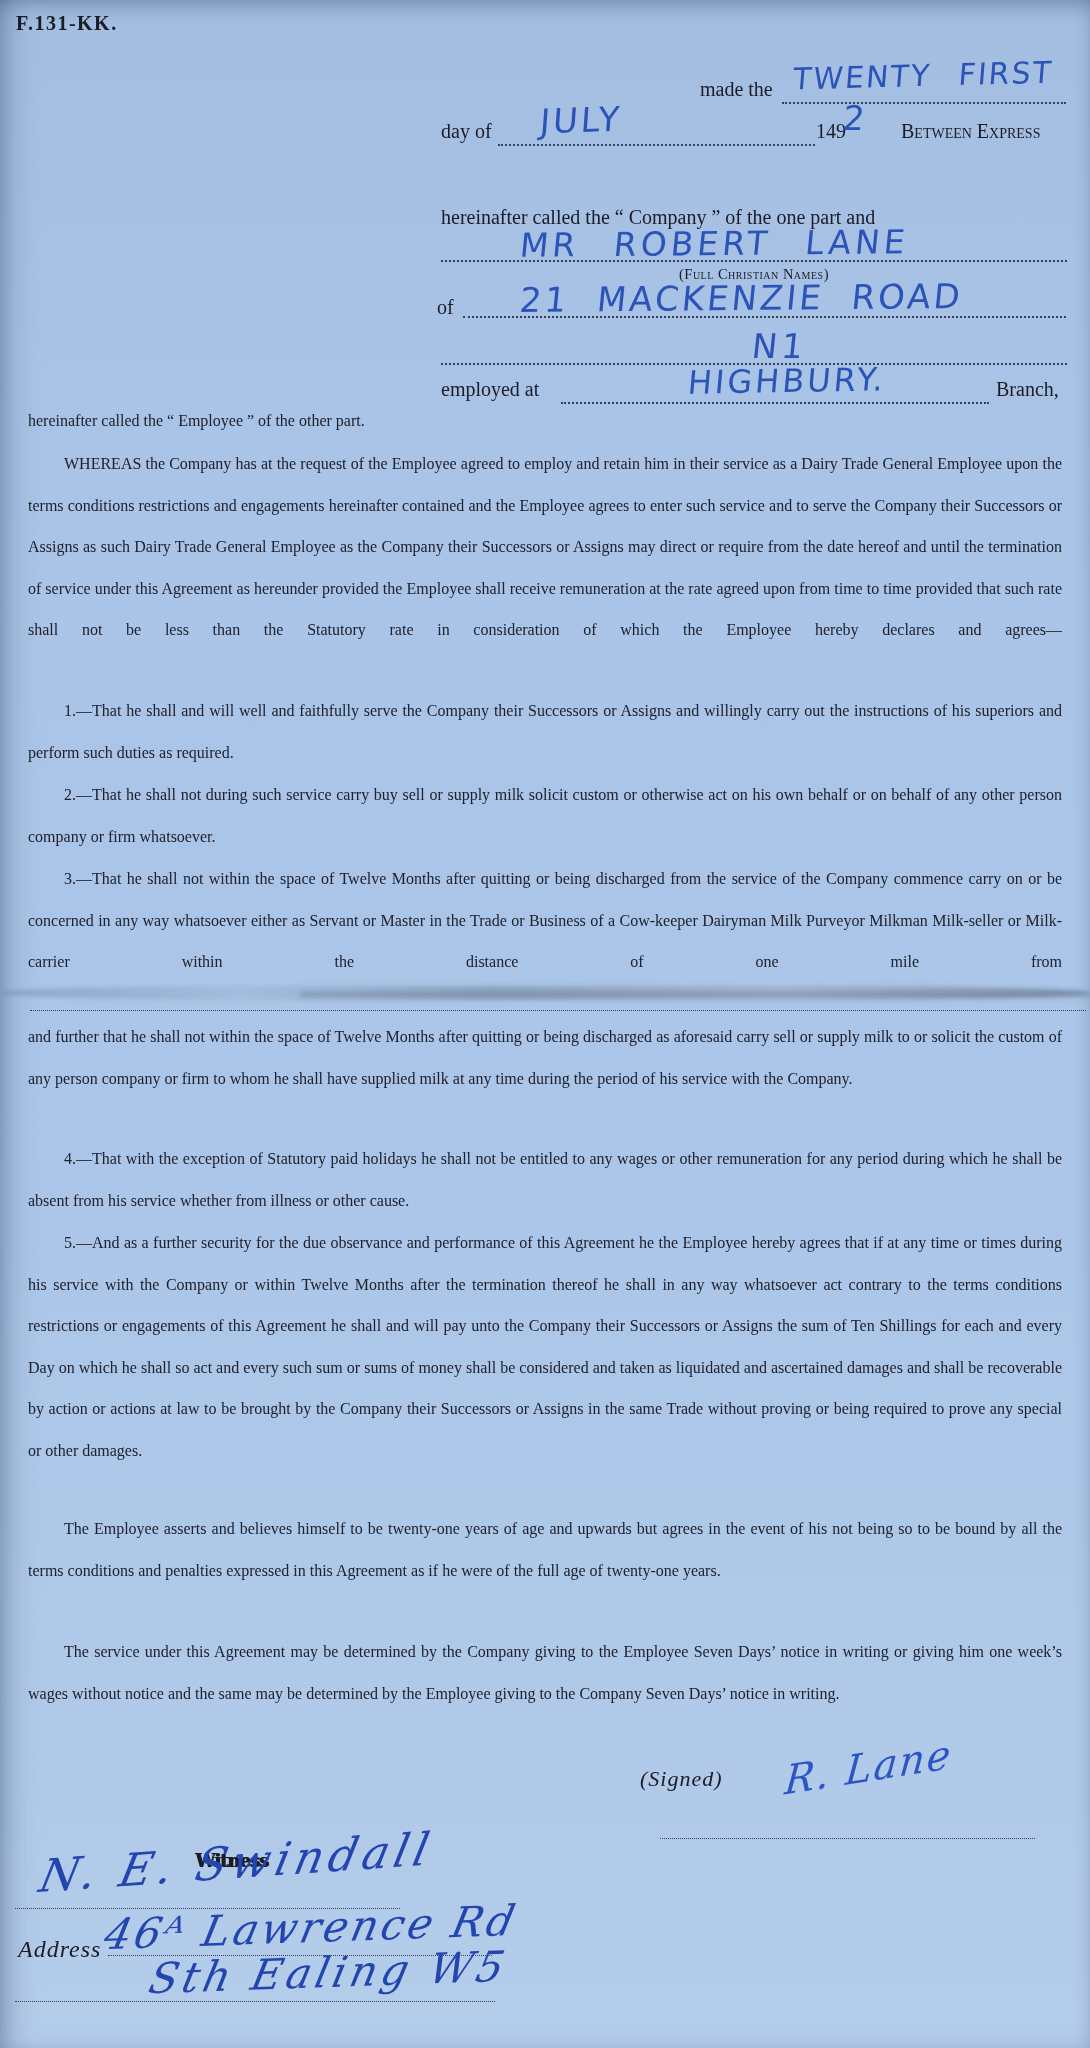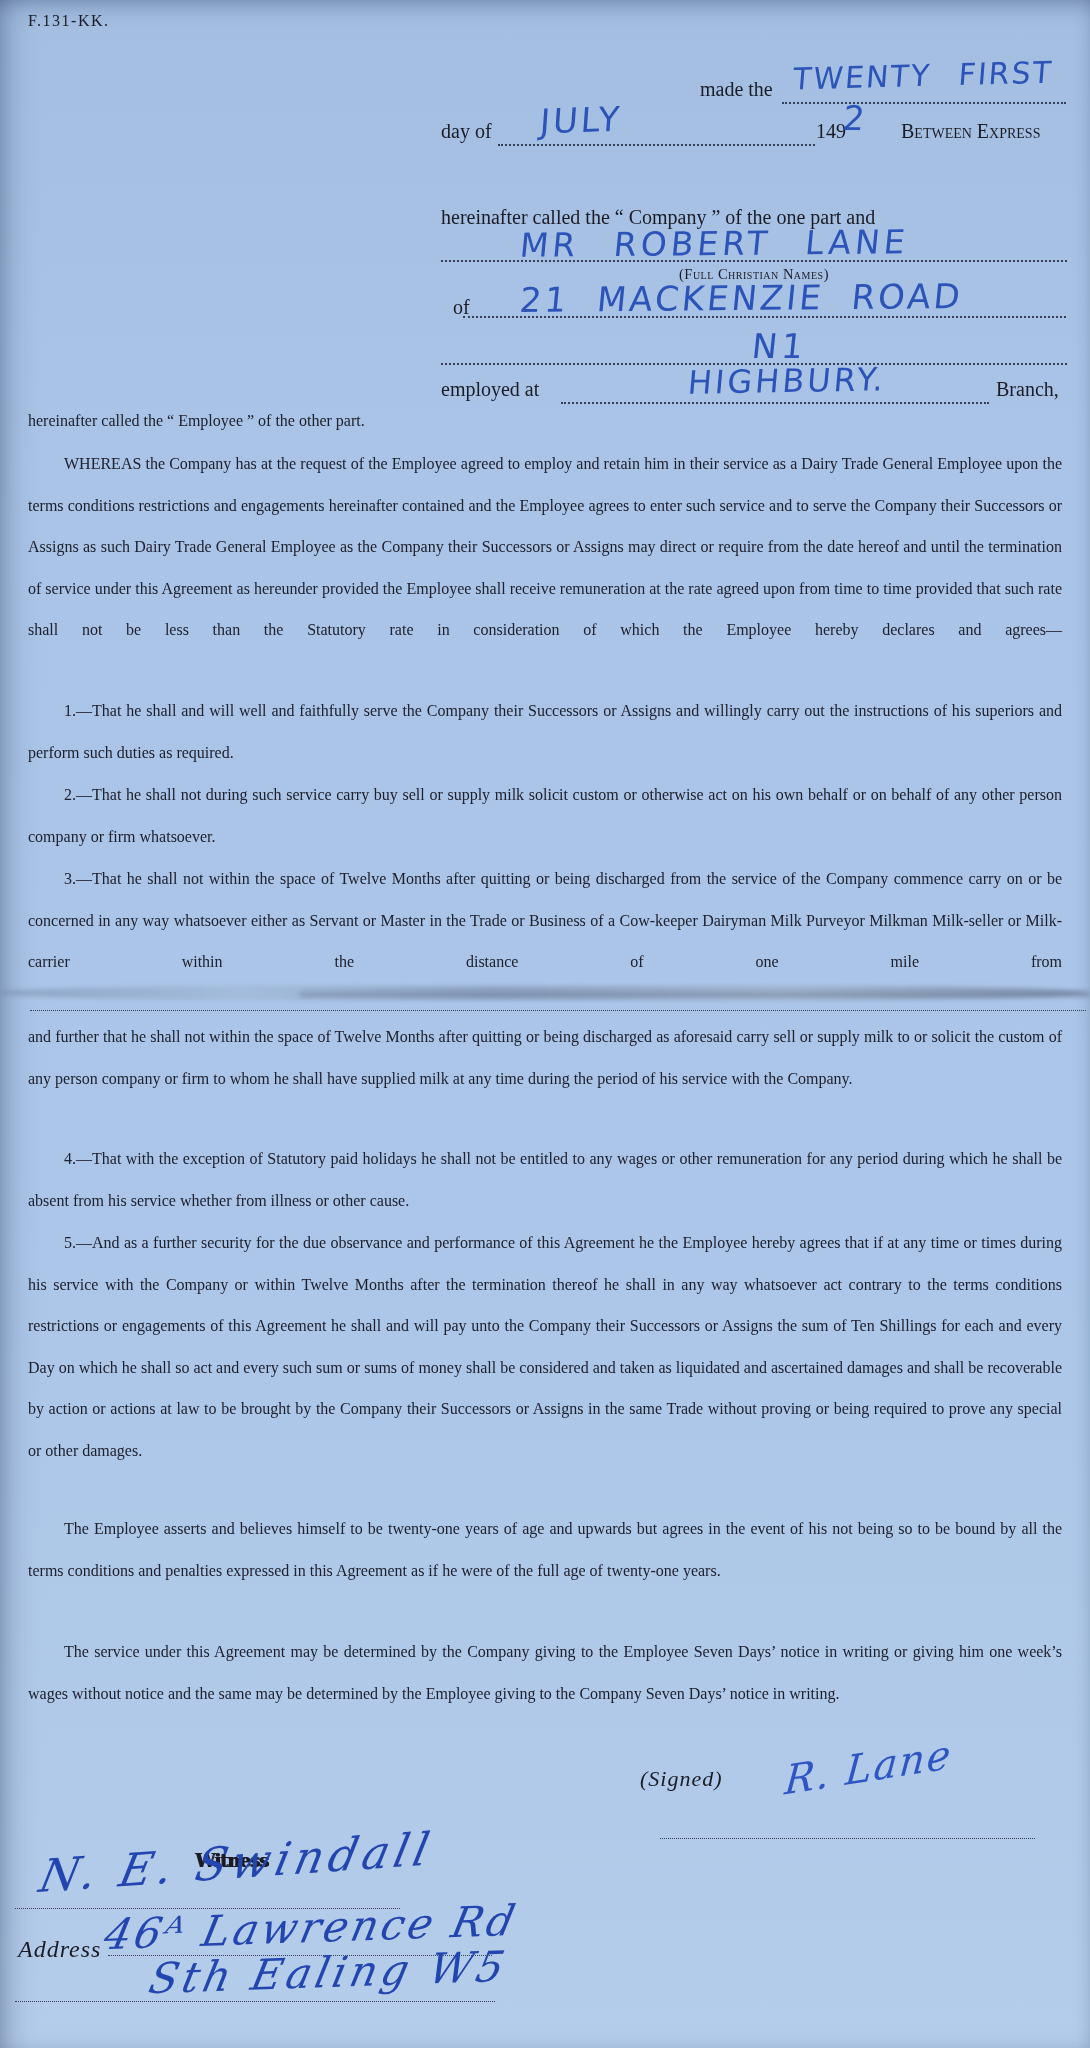--- a/index.html
+++ b/index.html
@@ -12,37 +12,37 @@
   .abs{position:absolute;white-space:nowrap;}
   .sc{font-variant:small-caps;}
   .dotted{position:absolute;height:0;border-bottom:2px dotted rgba(24,26,48,.78);}
   .para{position:absolute;left:28px;width:1034px;font-size:16px;line-height:41.5px;text-align:justify;color:#20212e;}
   .ind{text-indent:36px;}
   .jlast{text-align-last:justify;}
   .bl{font-family:"DejaVu Serif",serif;font-weight:700;letter-spacing:-1px;text-shadow:1.1px 0 0 currentColor;}
   .hw{position:absolute;font-family:"DejaVu Sans",sans-serif;color:#2b53b8;white-space:nowrap;transform:skewX(-6deg);}
   .cursive{position:absolute;font-family:"DejaVu Serif",serif;font-style:italic;color:#2345af;white-space:nowrap;}
   .label{position:absolute;font-size:20px;white-space:nowrap;}
-  #form-ref{left:28px;top:12px;font-size:16px;letter-spacing:1.5px;}
+  #form-ref{left:16px;top:12px;font-size:20px;letter-spacing:1.5px;font-weight:bold;}
   #title{left:441px;top:54px;font-size:46px;word-spacing:-6px;}
   #made-the{left:700px;top:78px;}
   #dot-day{left:782px;top:102px;width:284px;}
   #hw-day{left:793px;top:58px;font-size:30px;letter-spacing:2px;word-spacing:16px;transform:rotate(-1.5deg) skewX(-6deg);}
   #day-of{left:441px;top:120px;}
   #dot-month{left:498px;top:144px;width:317px;}
   #hw-month{left:540px;top:100px;font-size:34px;letter-spacing:3px;transform:rotate(-2deg) skewX(-6deg);}
   #year-printed{left:816px;top:120px;}
   #hw-year{left:843px;top:98px;font-size:34px;}
   #between{left:901px;top:120px;}
   #company-line{left:441px;top:163px;width:626px;font-size:20px;text-align:justify;text-align-last:justify;}
   #company-part{left:441px;top:206px;}
   #dot-name{left:441px;top:260px;width:626px;}
   #hw-name{left:520px;top:224px;font-size:33px;letter-spacing:4px;word-spacing:20px;transform:rotate(-0.5deg) skewX(-6deg);}
   #fcn{left:441px;top:266px;width:626px;text-align:center;font-size:14.5px;letter-spacing:.5px;position:absolute;}
-  #of-label{left:453px;top:296px;}
+  #of-label{left:437px;top:296px;}
   #dot-addr1{left:463px;top:316px;width:603px;}
   #hw-addr1{left:520px;top:278px;font-size:34px;letter-spacing:3px;word-spacing:14px;transform:rotate(-0.5deg) skewX(-6deg);}
   #dot-addr2{left:441px;top:363px;width:626px;}
   #hw-addr2{left:752px;top:326px;font-size:34px;letter-spacing:4px;}
   #employed-at{left:441px;top:378px;}
   #dot-branch{left:561px;top:402px;width:428px;}
   #hw-branch{left:688px;top:362px;font-size:32px;letter-spacing:3px;transform:rotate(-1deg) skewX(-6deg);}
   #branch-label{left:996px;top:378px;}
   #p-employee{top:400px;}
   #p-whereas{top:443px;}

